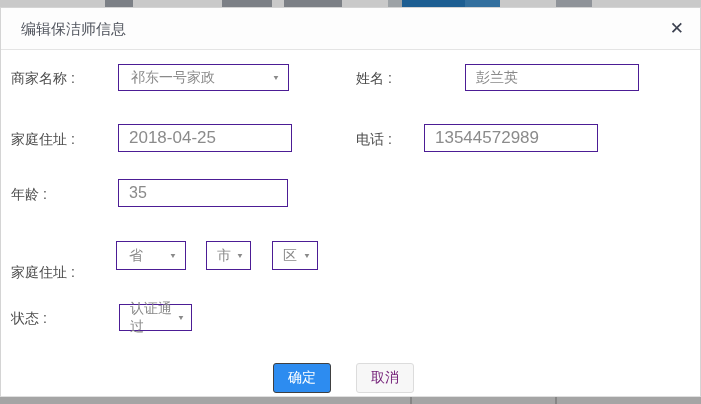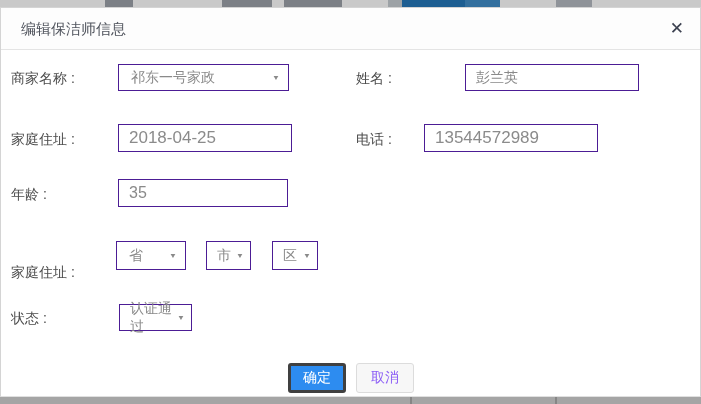--- a/index.html
+++ b/index.html
@@ -57,22 +57,22 @@
   .lbl-merchant { top:62px; }
   .lbl-name     { top:62px; }
   .lbl-hire     { top:123px; }
   .lbl-phone    { top:123px; }
   .lbl-age      { top:178px; }
   .lbl-address  { top:228px;margin-top:28px; }
   .lbl-status   { top:302px; }
 
   
   .btn { position:absolute; top:355px; width:58px; height:30px; font-size:14px; border-radius:3px; cursor:pointer; display:flex; align-items:center; justify-content:center; }
-  .btn-confirm { left:287px; background:#2d8cf0; color:#ffffff; border:3px solid #404040; }
-  .btn-cancel  { left:355px; background:#f7f7f7; color:#8b5cf6; border:1px solid #dcdcdc; }
+  .btn-confirm { left:272px; background:#2d8cf0; color:#ffffff; border:1px solid #404040; }
+  .btn-cancel  { left:355px; background:#f7f7f7; color:#701a75; border:1px solid #dcdcdc; }
 </style>
 </head>
 <body>
 
 <div class="screen">
 
   <div class="bg-top">
     <div class="frag frag-a"></div>
     <div class="frag frag-b"></div>
     <div class="frag frag-c"></div>

